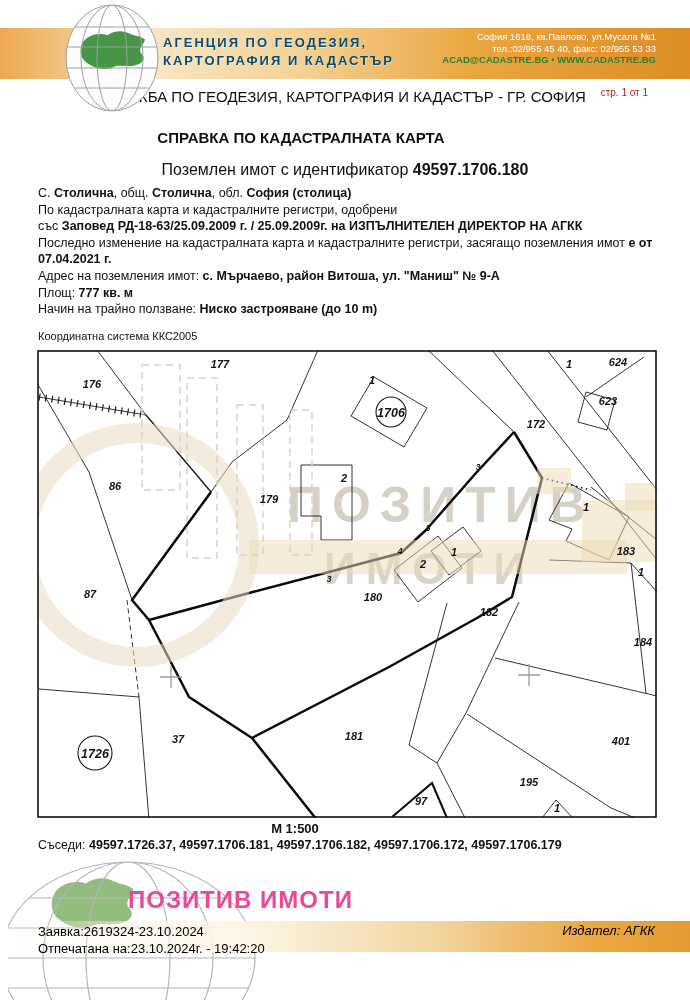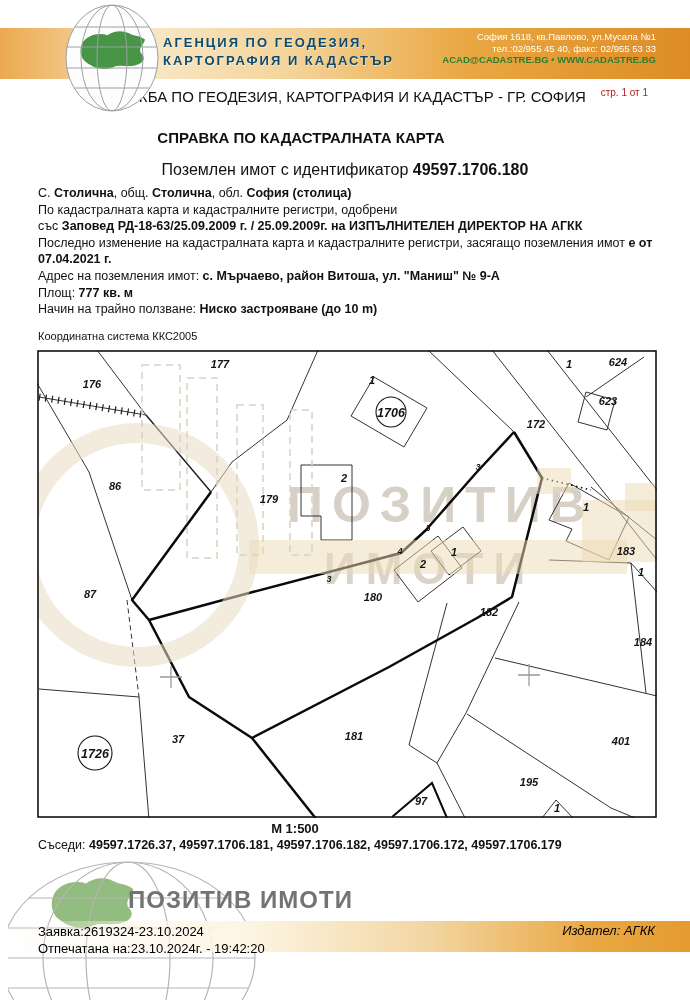--- a/index.html
+++ b/index.html
@@ -17,21 +17,21 @@
   .office-title{left:0;top:88px;width:690px;text-align:center;font-size:15px;}
   .doc-title{left:0;top:129px;width:602px;text-align:center;font-size:15px;font-weight:bold;}
   .prop-line{left:0;top:161px;width:690px;text-align:center;font-size:16px;}
   .info{left:38px;top:185px;width:630px;font-size:12.5px;line-height:16.6px;}
   .b{font-weight:bold;}
   .coord{left:38px;top:330px;font-size:11px;}
   .map-svg{left:37px;top:350px;}
   .scale{left:0;top:821px;width:590px;text-align:center;font-size:13px;font-weight:bold;}
   .neighbors{left:38px;top:838px;font-size:12.5px;}
   
-  .f-wm-text{left:128px;top:886px;font-size:24px;font-weight:bold;color:#737373;
+  .f-wm-text{left:128px;top:886px;font-size:24px;font-weight:bold;color:#ec4899;
     letter-spacing:1px;z-index:3;text-align:center;}
   .band-bot{left:0;top:921px;width:690px;height:31px;z-index:2;
     background:linear-gradient(90deg,rgba(255,255,255,0) 0%,#fdf6e6 35%,#f2d6a2 62%,#eaa742 86%,#e49b31 100%);}
   .f-rows{left:38px;top:923px;font-size:13px;line-height:17.4px;z-index:4;color:#000;}
   .issuer{right:35px;top:923px;font-size:13px;font-style:italic;z-index:4;color:#000;}
   .f-globe{left:8px;top:858px;z-index:1;}
   .logo-globe{left:62px;top:2px;z-index:3;}
   
   .thin{stroke:#1c1c1c;stroke-width:0.9;fill:none;}
   .med{stroke:#1c1c1c;stroke-width:1.4;fill:none;}

